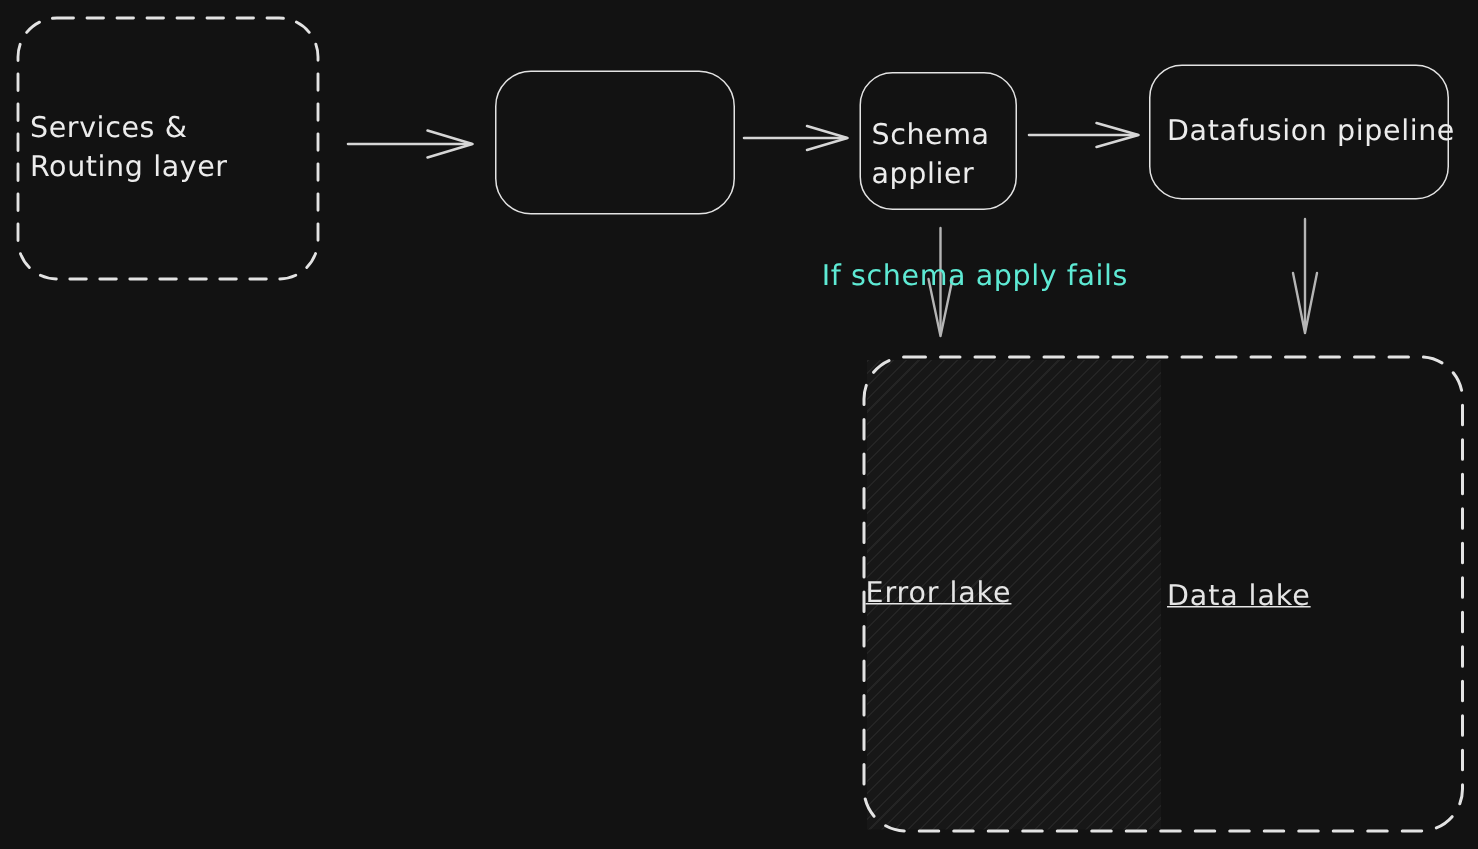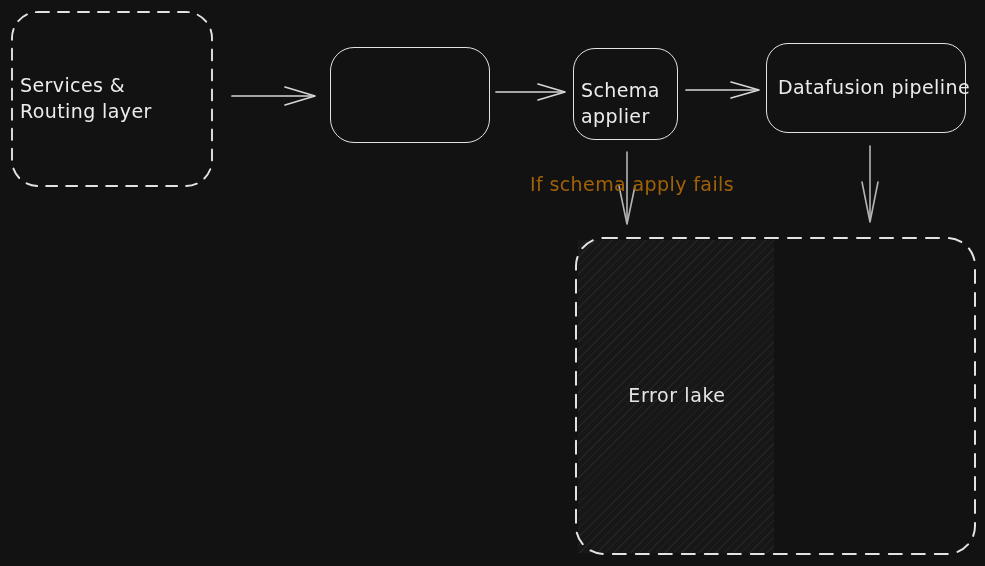--- a/index.html
+++ b/index.html
@@ -29,32 +29,32 @@
     line-height: 1.35;
     letter-spacing: 0.4px;
     color: var(--text);
   }
   .solid-box {
     border: 1.7px solid var(--stroke);
     border-radius: 24px;
     background: transparent;
   }
   .edge-label {
-    text-align: center;
+    text-align: right;
     font-size: 19px;
     letter-spacing: 0.4px;
-    color: #a16207;
+    color: #5eead4;
     z-index: 5;
   }
   .lake-label {
-    text-align: center;
     font-size: 19px;
     letter-spacing: 0.6px;
     color: #e5e5e5;
     z-index: 4;
+    text-decoration: underline;
   }
   .hatch {
     background-color: rgba(255,255,255,0.022);
     background-image: repeating-linear-gradient(
       135deg,
       rgba(255,255,255,0.055) 0px,
       rgba(255,255,255,0.055) 1px,
       transparent 1px,
       transparent 6px
     );
@@ -111,14 +111,15 @@
   </svg>
 
   <svg class="abs" style="left:574px; top:236px;" width="403" height="320">
     <rect x="2" y="2" width="399" height="316" rx="28" ry="28" class="stroke-line" stroke-width="2" stroke-dasharray="13 10"></rect>
   </svg>
 
   <div class="abs hatch" style="left:578px; top:240px; width:196px; height:313px;"></div>
 
   <div class="abs lake-label" style="left:577px; top:384px; width:200px;">Error lake</div>
 
+  <div class="abs lake-label" style="left:778px; top:386px; width:200px;">Data lake</div>
 
 </div>
 
 </body></html>

